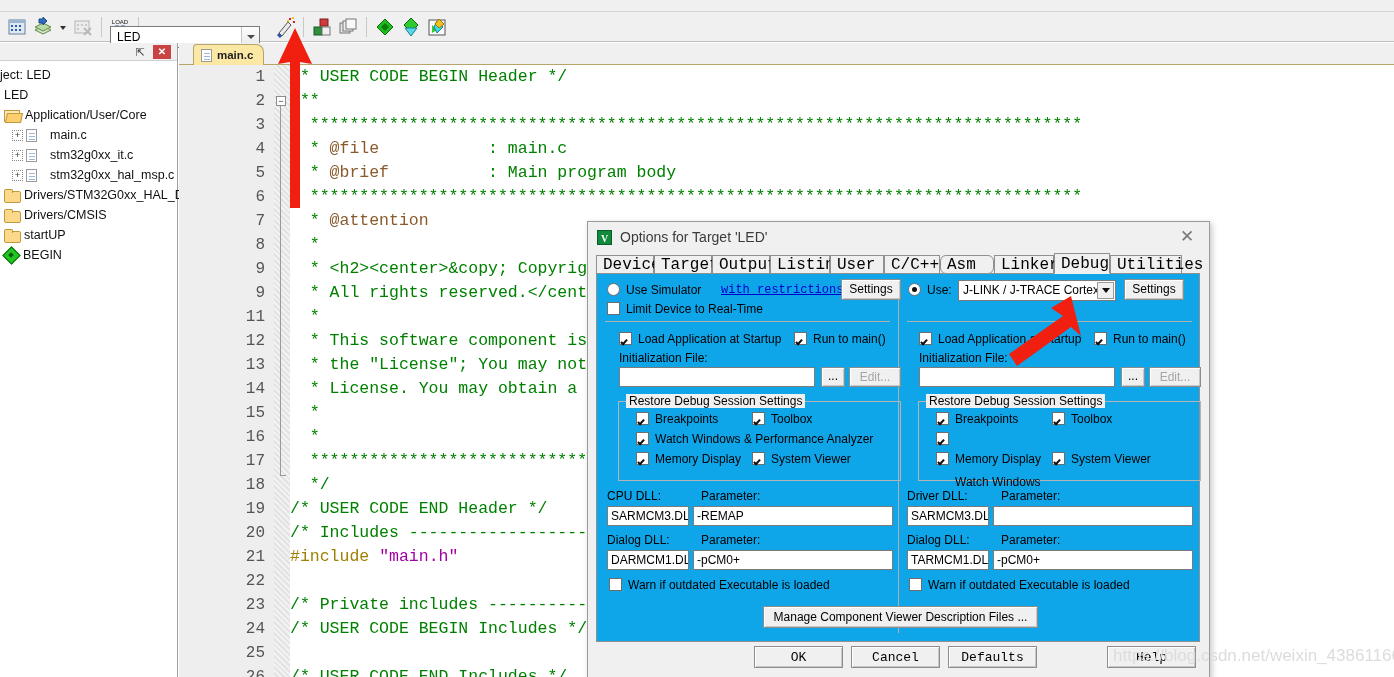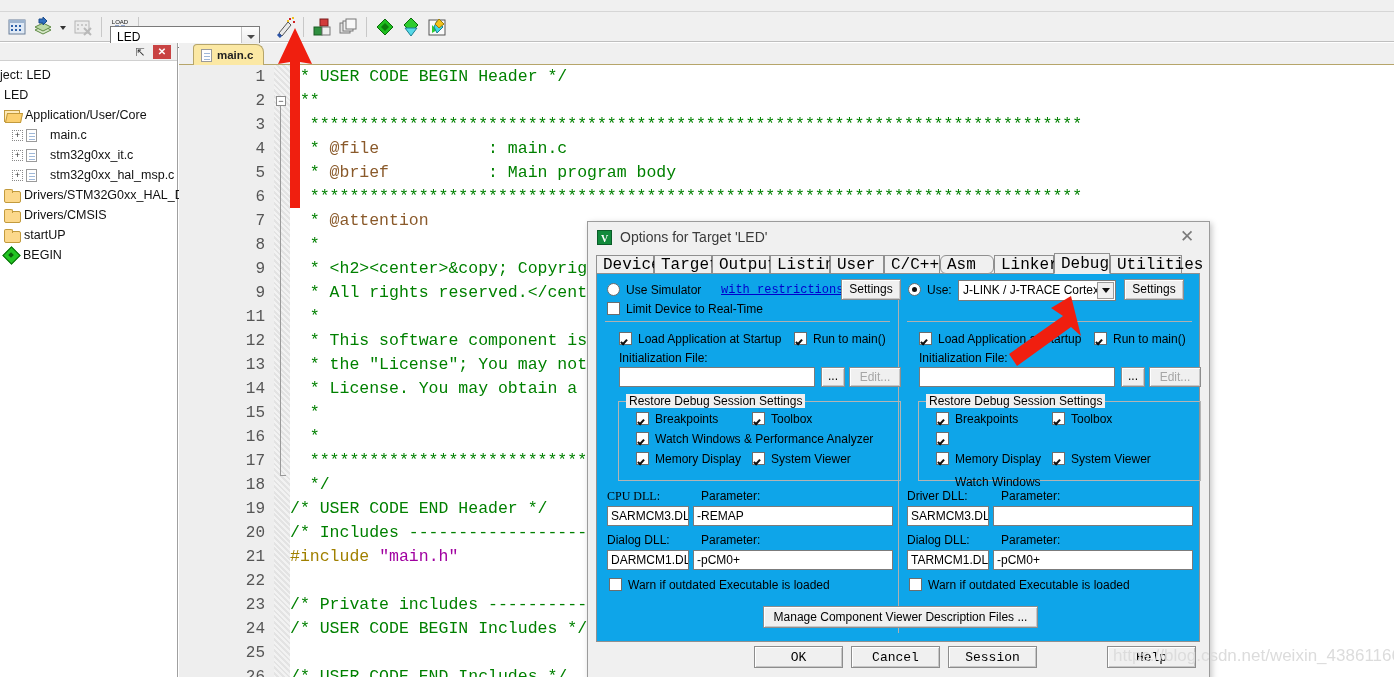--- a/index.html
+++ b/index.html
@@ -513,21 +513,21 @@
     <div class="lbl" style="left:58px; top:138px;">Breakpoints</div>
     <div class="chk checked" style="left:155px; top:138px;"></div>
     <div class="lbl" style="left:174px; top:138px;">Toolbox</div>
     <div class="chk checked" style="left:39px; top:158px;"></div>
     <div class="lbl" style="left:58px; top:158px;">Watch Windows &amp; Performance Analyzer</div>
     <div class="chk checked" style="left:39px; top:178px;"></div>
     <div class="lbl" style="left:58px; top:178px;">Memory Display</div>
     <div class="chk checked" style="left:155px; top:178px;"></div>
     <div class="lbl" style="left:174px; top:178px;">System Viewer</div>
 
-    <div class="lbl" style="left:10px; top:215px;font-family:Liberation Serif, serif;">CPU DLL:</div>
+    <div class="lbl" style="left:10px; top:215px;">CPU DLL:</div>
     <div class="lbl" style="left:104px; top:215px;">Parameter:</div>
     <div class="tinp" style="left:10px; top:232px; width:82px; height:20px;">SARMCM3.DLL</div>
     <div class="tinp" style="left:96px; top:232px; width:200px; height:20px;">-REMAP</div>
     <div class="lbl" style="left:10px; top:259px;">Dialog DLL:</div>
     <div class="lbl" style="left:104px; top:259px;">Parameter:</div>
     <div class="tinp" style="left:10px; top:276px; width:82px; height:20px;">DARMCM1.DLL</div>
     <div class="tinp" style="left:96px; top:276px; width:200px; height:20px;">-pCM0+</div>
     <div class="chk" style="left:12px; top:304px;"></div>
     <div class="lbl" style="left:31px; top:304px;">Warn if outdated Executable is loaded</div>
 
@@ -574,21 +574,21 @@
     <div class="tinp" style="left:396px; top:276px; width:200px; height:20px;">-pCM0+</div>
     <div class="chk" style="left:312px; top:304px;"></div>
     <div class="lbl" style="left:331px; top:304px;">Warn if outdated Executable is loaded</div>
 
     <div class="btn" style="left:166px; top:332px; width:275px; height:22px; line-height:20px;">Manage Component Viewer Description Files ...</div>
   </div>
 
   <div id="dlg-footer">
     <div class="fbtn" style="left:166px; width:89px;">OK</div>
     <div class="fbtn" style="left:263px; width:89px;">Cancel</div>
-    <div class="fbtn" style="left:360px; width:89px;">Session</div>
+    <div class="fbtn" style="left:360px; width:89px;">Defaults</div>
     <div class="fbtn" style="left:519px; width:89px;">Help</div>
   </div>
 </div>
 
 <svg id="arrow-toolbar" style="left:278px; top:28px;" width="36" height="180" viewBox="0 0 36 180">
   <polygon points="17,0 34,36 22,34 22,180 12,180 12,34 0,36" fill="#f01f0f"></polygon>
 </svg>
 
 <svg id="arrow-combo" style="left:1003px; top:296px;" width="80" height="70" viewBox="0 0 80 70">
   <polygon points="68,0 78,40 68,31 14,70 6,58 60,20 48,12" fill="#f01f0f"></polygon>

